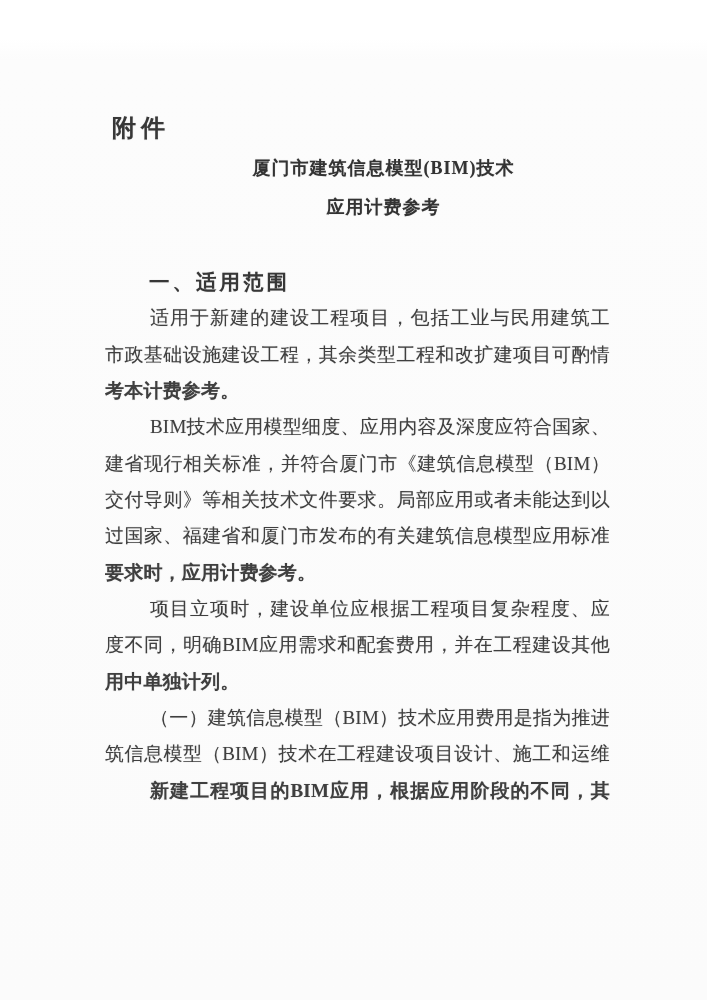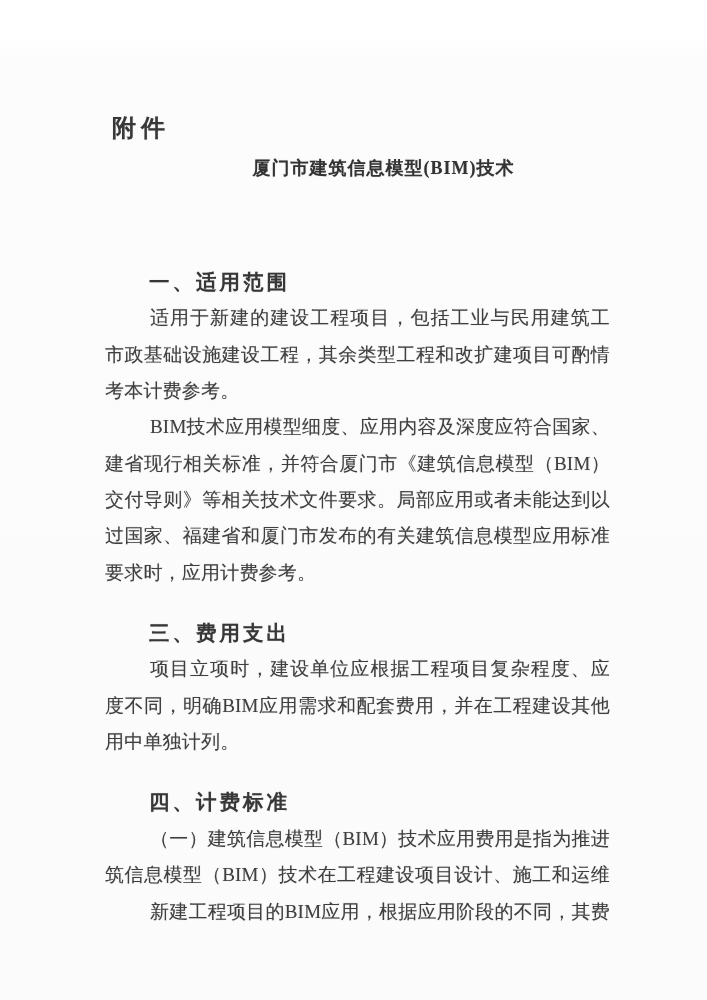--- a/index.html
+++ b/index.html
@@ -61,46 +61,46 @@
   .body-line {
     text-align: justify;
     text-align-last: justify;
     letter-spacing: 0.2px;
   }
   .body-line.indent {
     text-indent: 45px;
   }
   .body-line.para-end {
     text-align-last: left;
+    font-weight: bold;
   }
 </style>
 </head>
 <body>
 
 <div class="page">
 
   <div class="attachment">附件</div>
 
   <div class="doc-title">
     <span>厦门市建筑信息模型(BIM)技术</span><br>
+    <span>应用计费参考</span>
   </div>
 
   <div class="doc-body" id="doc-body">
       <div class="line heading">一、适用范围</div>
       <div class="line body-line indent">适用于新建的建设工程项目，包括工业与民用建筑工程、</div>
       <div class="line body-line">市政基础设施建设工程，其余类型工程和改扩建项目可酌情参</div>
       <div class="line body-line para-end">考本计费参考。</div>
       <div class="line body-line indent">BIM技术应用模型细度、应用内容及深度应符合国家、福</div>
       <div class="line body-line">建省现行相关标准，并符合厦门市《建筑信息模型（BIM）应用</div>
       <div class="line body-line">交付导则》等相关技术文件要求。局部应用或者未能达到以及超</div>
       <div class="line body-line">过国家、福建省和厦门市发布的有关建筑信息模型应用标准的</div>
       <div class="line body-line para-end">要求时，应用计费参考。</div>
-      <div class="line heading">三、费用支出</div>
       <div class="line body-line indent">项目立项时，建设单位应根据工程项目复杂程度、应用深</div>
       <div class="line body-line">度不同，明确BIM应用需求和配套费用，并在工程建设其他费</div>
       <div class="line body-line para-end">用中单独计列。</div>
-      <div class="line heading">四、计费标准</div>
       <div class="line body-line indent">（一）建筑信息模型（BIM）技术应用费用是指为推进建</div>
       <div class="line body-line">筑信息模型（BIM）技术在工程建设项目设计、施工和运维阶</div>
       <div class="line body-line indent para-end">新建工程项目的BIM应用，根据应用阶段的不同，其费用</div>
     </div>
 
 </div>
 
 </body></html>

